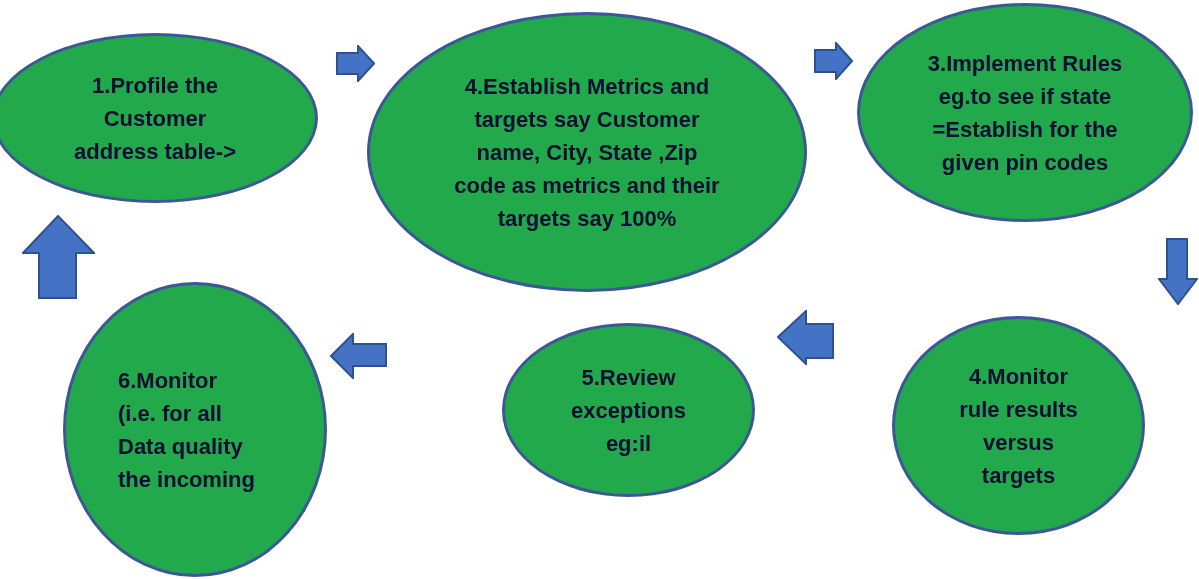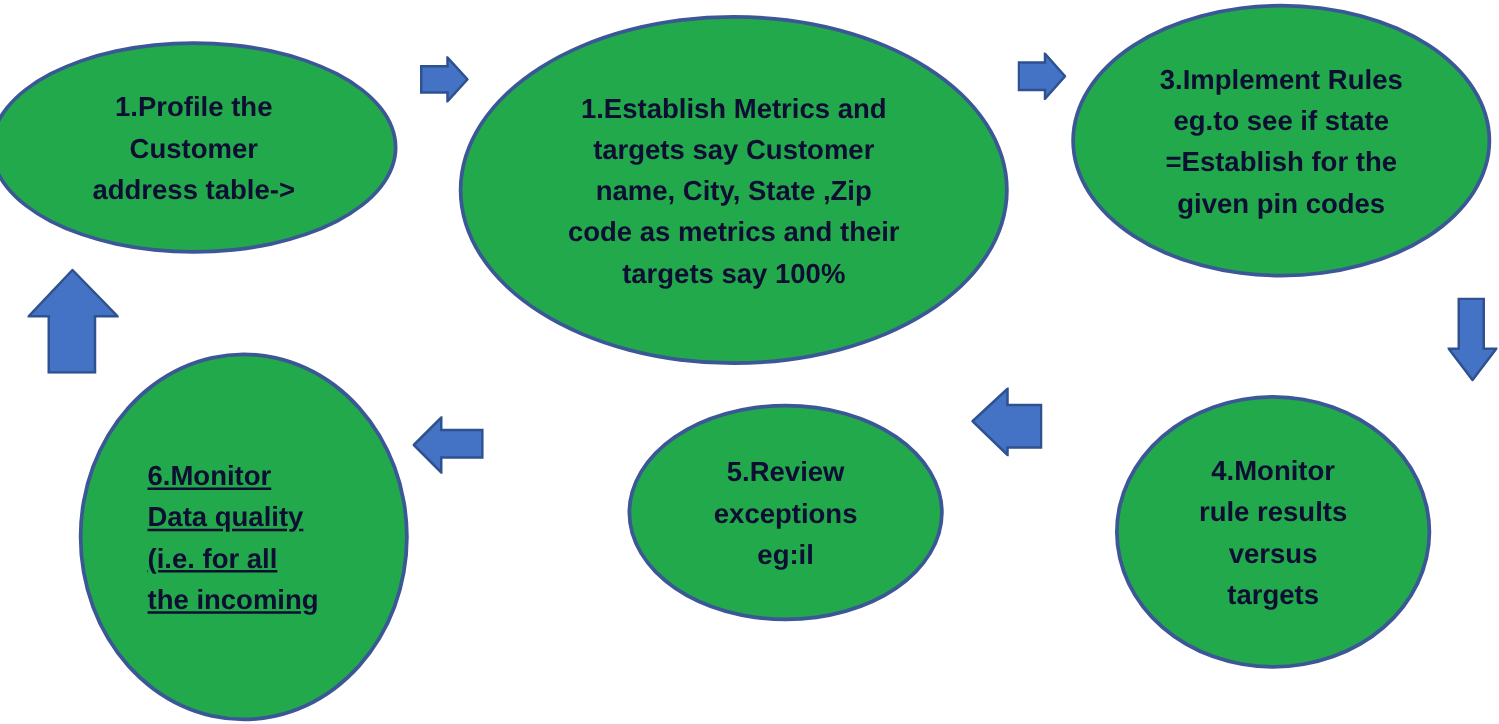--- a/index.html
+++ b/index.html
@@ -35,21 +35,20 @@
   #node-step-1 { left: -8px;  top: 33px;  width: 326px; height: 170px; }
   #node-step-2 { left: 367px; top: 12px;  width: 440px; height: 280px; }
   #node-step-3 { left: 857px; top: 3px;   width: 336px; height: 219px; }
   #node-step-4 { left: 892px; top: 316px; width: 253px; height: 219px; }
   #node-step-5 { left: 502px; top: 323px; width: 253px; height: 174px; text-align: center; }
   #node-step-6 {
     left: 63px; top: 282px; width: 264px; height: 295px;
     align-items: flex-start;
     text-align: right;
     padding-left: 52px;
-    text-decoration: underline;
   }
   .arrow { position: absolute; display: block; }
   .arrow polygon {
     fill: var(--arrow-fill, #4472C4);
     stroke: var(--arrow-border, #2E5290);
     stroke-width: 2;
     stroke-linejoin: miter;
   }
   #arrow-1-2 { left: 336px;  top: 45px;  }
   #arrow-2-3 { left: 814px;  top: 42px;  }
@@ -63,21 +62,21 @@
 
 <div id="canvas" style="--bg: #ffffff; --node-fill: #22A94C; --node-border: #3C5796; --arrow-fill: #4472C4; --arrow-border: #2E5290; --text: #0E0E33;">
 
   <div class="node" id="node-step-1">
     <div class="line">1.Profile the</div>
     <div class="line">Customer</div>
     <div class="line">address table-&gt;</div>
   </div>
 
   <div class="node" id="node-step-2">
-    <div class="line">1.Establish Metrics and</div>
+    <div class="line">4.Establish Metrics and</div>
     <div class="line">targets say Customer</div>
     <div class="line">name, City, State ,Zip</div>
     <div class="line">code as metrics and their</div>
     <div class="line">targets say 100%</div>
   </div>
 
   <div class="node" id="node-step-3">
     <div class="line">3.Implement Rules</div>
     <div class="line">eg.to see if state</div>
     <div class="line">=Establish for the</div>
@@ -92,22 +91,22 @@
   </div>
 
   <div class="node" id="node-step-5">
     <div class="line">5.Review</div>
     <div class="line">exceptions</div>
     <div class="line">eg:il</div>
   </div>
 
   <div class="node" id="node-step-6">
     <div class="line">6.Monitor</div>
+    <div class="line">(i.e. for all</div>
     <div class="line">Data quality</div>
-    <div class="line">(i.e. for all</div>
     <div class="line">the incoming</div>
   </div>
 
   <svg class="arrow" id="arrow-1-2" width="39" height="37" viewBox="-1 -1 39 37">
     <polygon points="0,7 21,7 21,0 37,17.5 21,35 21,28 0,28"></polygon>
   </svg>
 
   <svg class="arrow" id="arrow-2-3" width="39" height="38" viewBox="-1 -1 39 38">
     <polygon points="0,7 21,7 21,0 37,18 21,36 21,29 0,29"></polygon>
   </svg>

